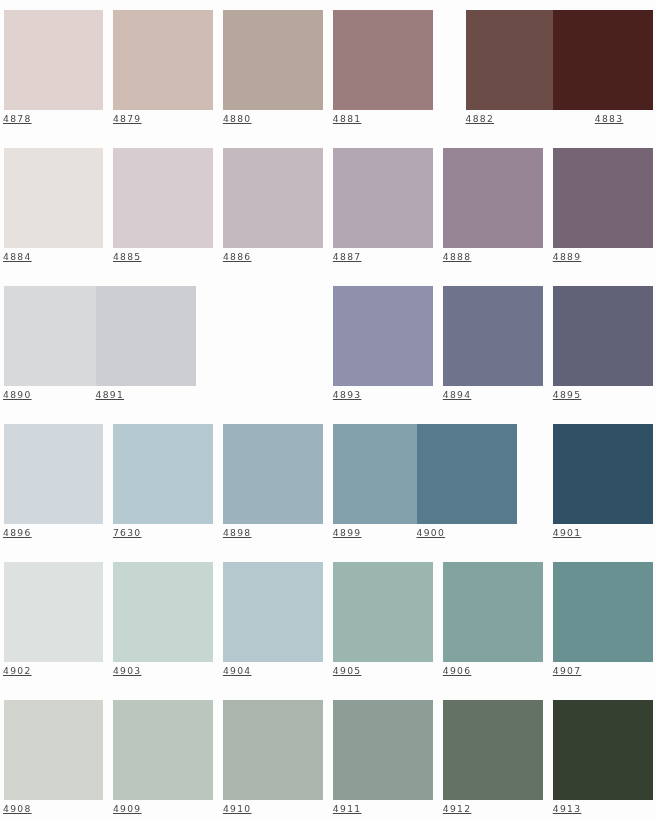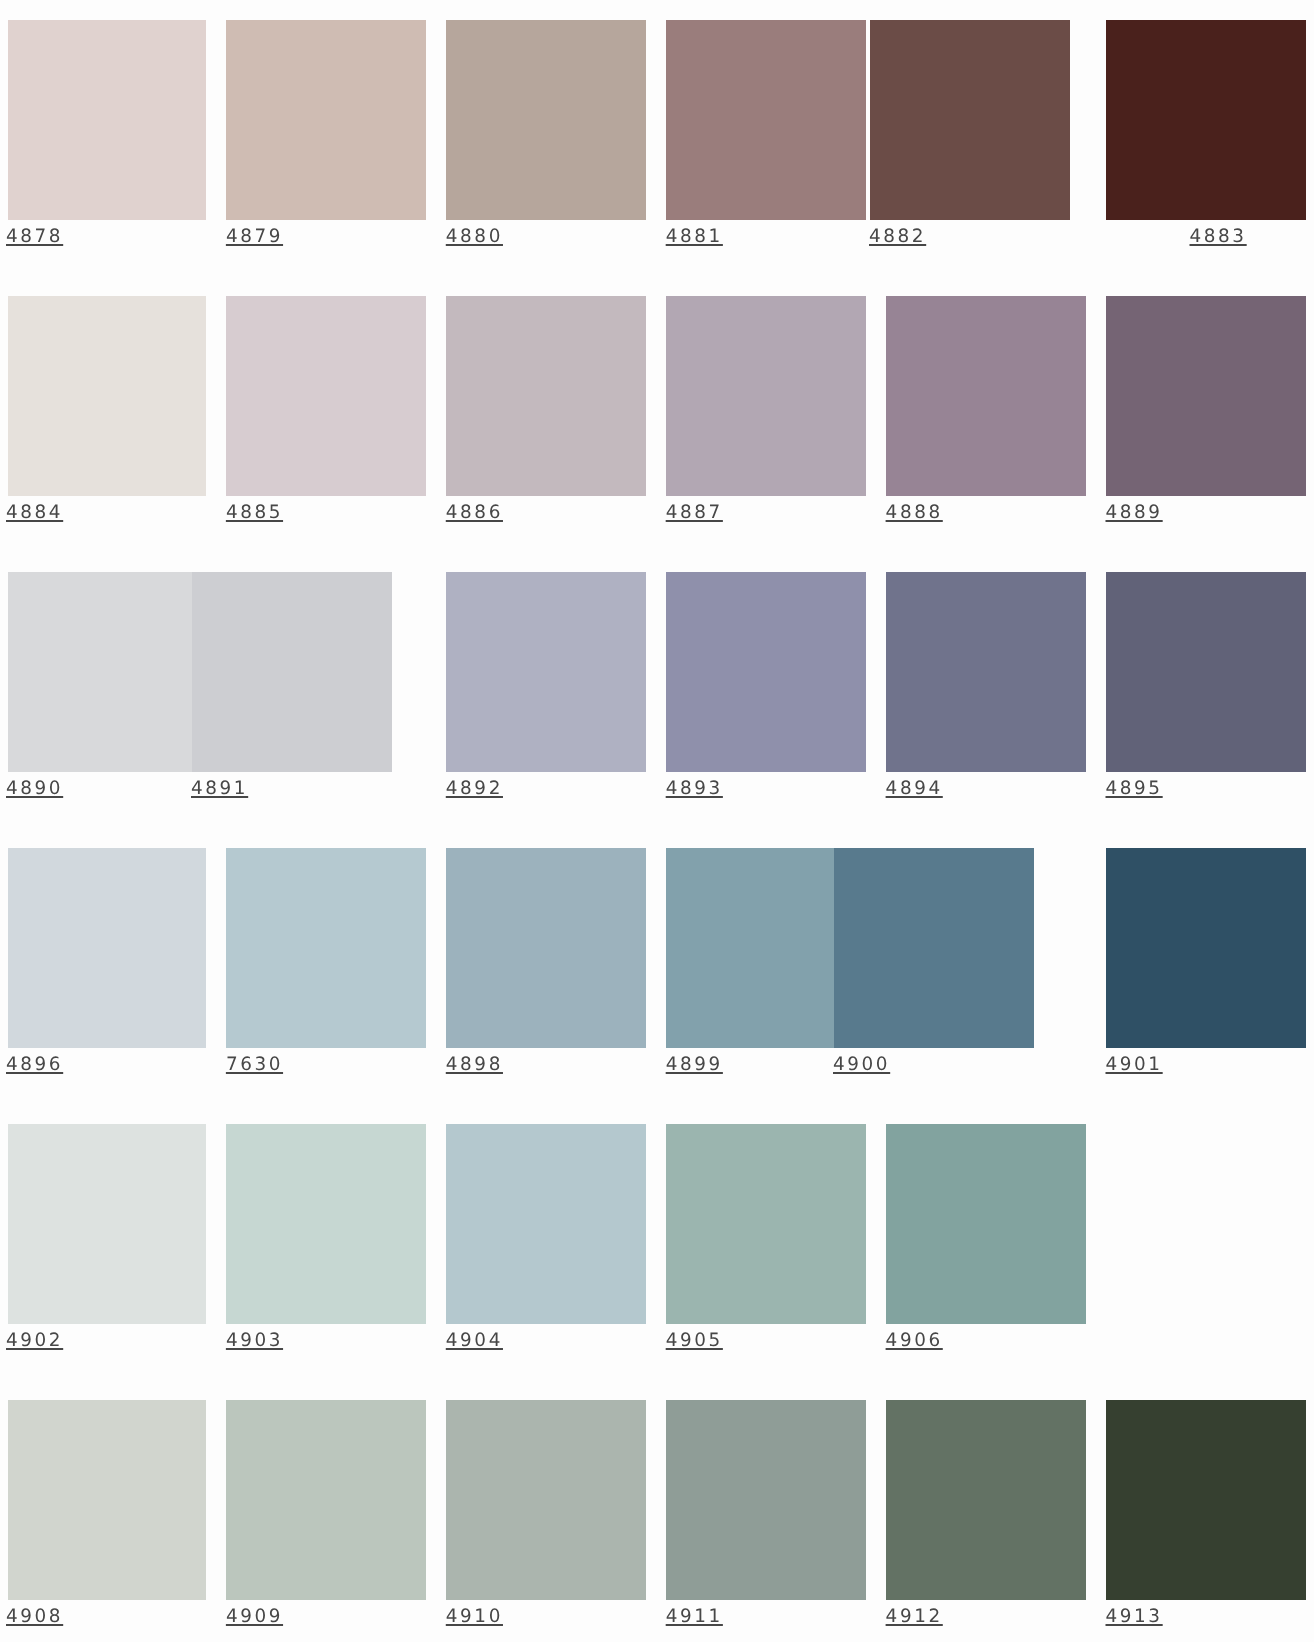--- a/index.html
+++ b/index.html
@@ -58,21 +58,21 @@
     <a class="swatch-label" href="#" style="color: rgb(71, 71, 71);">4879</a>
   </div>
   <div class="swatch-cell" style="left:223.40px;top:9.5px">
     <div class="swatch-chip" style="background-color: rgb(182, 166, 156);"></div>
     <a class="swatch-label" href="#" style="color: rgb(71, 71, 71);">4880</a>
   </div>
   <div class="swatch-cell" style="left:333.35px;top:9.5px">
     <div class="swatch-chip" style="background-color: rgb(154, 125, 124);"></div>
     <a class="swatch-label" href="#" style="color: rgb(71, 71, 71);">4881</a>
   </div>
-  <div class="swatch-cell" style="left:435px;top:9.5px">
+  <div class="swatch-cell" style="left:466px;top:9.5px">
     <div class="swatch-chip" style="background-color: rgb(107, 76, 71);"></div>
     <a class="swatch-label" href="#" style="color: rgb(71, 71, 71);">4882</a>
   </div>
   <div class="swatch-cell" style="left:553.25px;top:9.5px">
     <div class="swatch-chip" style="background-color: rgb(74, 33, 28);"></div>
     <a class="swatch-label" href="#" style="color: rgb(71, 71, 71); margin-left: 42px;">4883</a>
   </div>
   <div class="swatch-cell" style="left:3.50px;top:147.6px">
     <div class="swatch-chip" style="background-color: rgb(230, 225, 220);"></div>
     <a class="swatch-label" href="#" style="color: rgb(71, 71, 71);">4884</a>
@@ -97,24 +97,20 @@
     <div class="swatch-chip" style="background-color: rgb(117, 100, 116);"></div>
     <a class="swatch-label" href="#" style="color: rgb(71, 71, 71);">4889</a>
   </div>
   <div class="swatch-cell" style="left:3.50px;top:285.7px">
     <div class="swatch-chip" style="background-color: rgb(216, 217, 219);"></div>
     <a class="swatch-label" href="#" style="color: rgb(71, 71, 71);">4890</a>
   </div>
   <div class="swatch-cell" style="left:96px;top:285.7px">
     <div class="swatch-chip" style="background-color: rgb(205, 206, 210);"></div>
     <a class="swatch-label" href="#" style="color: rgb(71, 71, 71);">4891</a>
-  </div>
-  <div class="swatch-cell" style="left:223.40px;top:285.7px">
-    <div class="swatch-chip" style="background-color: rgb(175, 177, 194);"></div>
-    <a class="swatch-label" href="#" style="color: rgb(71, 71, 71);">4892</a>
   </div>
   <div class="swatch-cell" style="left:333.35px;top:285.7px">
     <div class="swatch-chip" style="background-color: rgb(143, 144, 171);"></div>
     <a class="swatch-label" href="#" style="color: rgb(71, 71, 71);">4893</a>
   </div>
   <div class="swatch-cell" style="left:443.30px;top:285.7px">
     <div class="swatch-chip" style="background-color: rgb(112, 115, 140);"></div>
     <a class="swatch-label" href="#" style="color: rgb(71, 71, 71);">4894</a>
   </div>
   <div class="swatch-cell" style="left:553.25px;top:285.7px">
@@ -158,20 +154,24 @@
     <a class="swatch-label" href="#" style="color: rgb(71, 71, 71);">4904</a>
   </div>
   <div class="swatch-cell" style="left:333.35px;top:561.9px">
     <div class="swatch-chip" style="background-color: rgb(155, 181, 175);"></div>
     <a class="swatch-label" href="#" style="color: rgb(71, 71, 71);">4905</a>
   </div>
   <div class="swatch-cell" style="left:443.30px;top:561.9px">
     <div class="swatch-chip" style="background-color: rgb(130, 163, 159);"></div>
     <a class="swatch-label" href="#" style="color: rgb(71, 71, 71);">4906</a>
   </div>
+  <div class="swatch-cell" style="left:553.25px;top:561.9px">
+    <div class="swatch-chip" style="background-color: rgb(105, 145, 145);"></div>
+    <a class="swatch-label" href="#" style="color: rgb(71, 71, 71);">4907</a>
+  </div>
   <div class="swatch-cell" style="left:3.50px;top:700.0px">
     <div class="swatch-chip" style="background-color: rgb(209, 213, 206);"></div>
     <a class="swatch-label" href="#" style="color: rgb(71, 71, 71);">4908</a>
   </div>
   <div class="swatch-cell" style="left:113.45px;top:700.0px">
     <div class="swatch-chip" style="background-color: rgb(187, 198, 189);"></div>
     <a class="swatch-label" href="#" style="color: rgb(71, 71, 71);">4909</a>
   </div>
   <div class="swatch-cell" style="left:223.40px;top:700.0px">
     <div class="swatch-chip" style="background-color: rgb(171, 181, 174);"></div>

